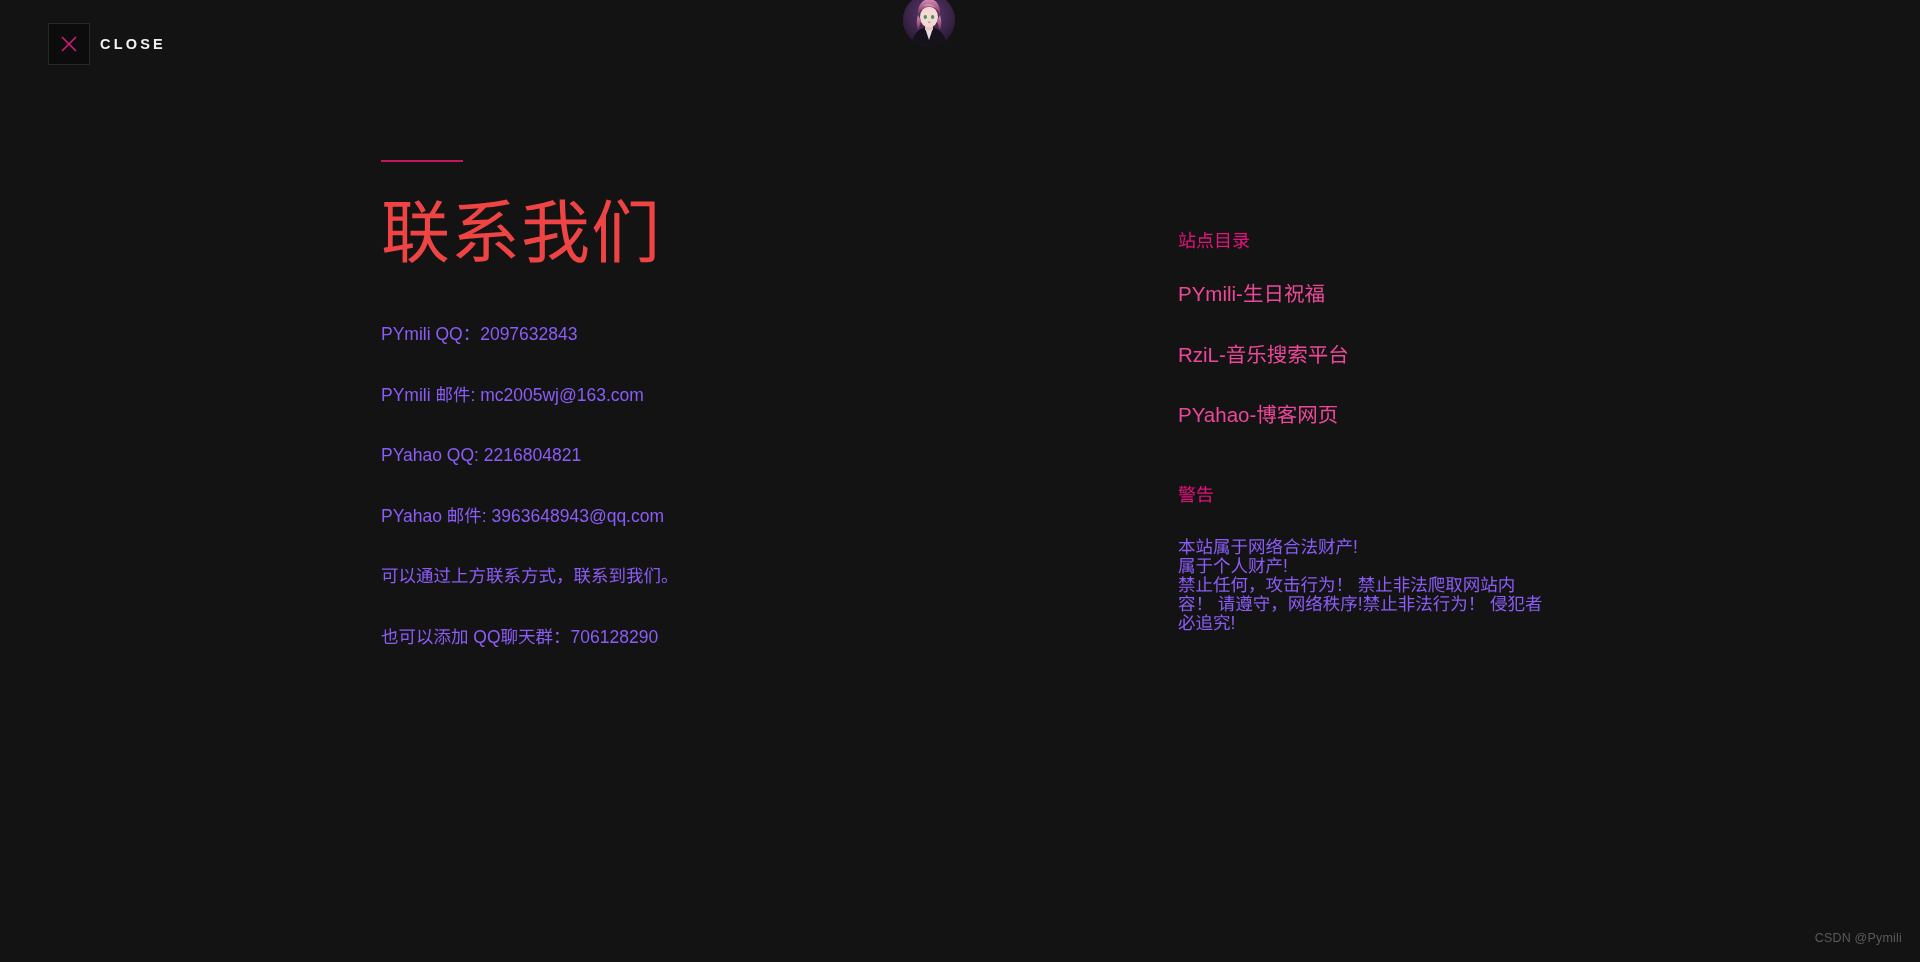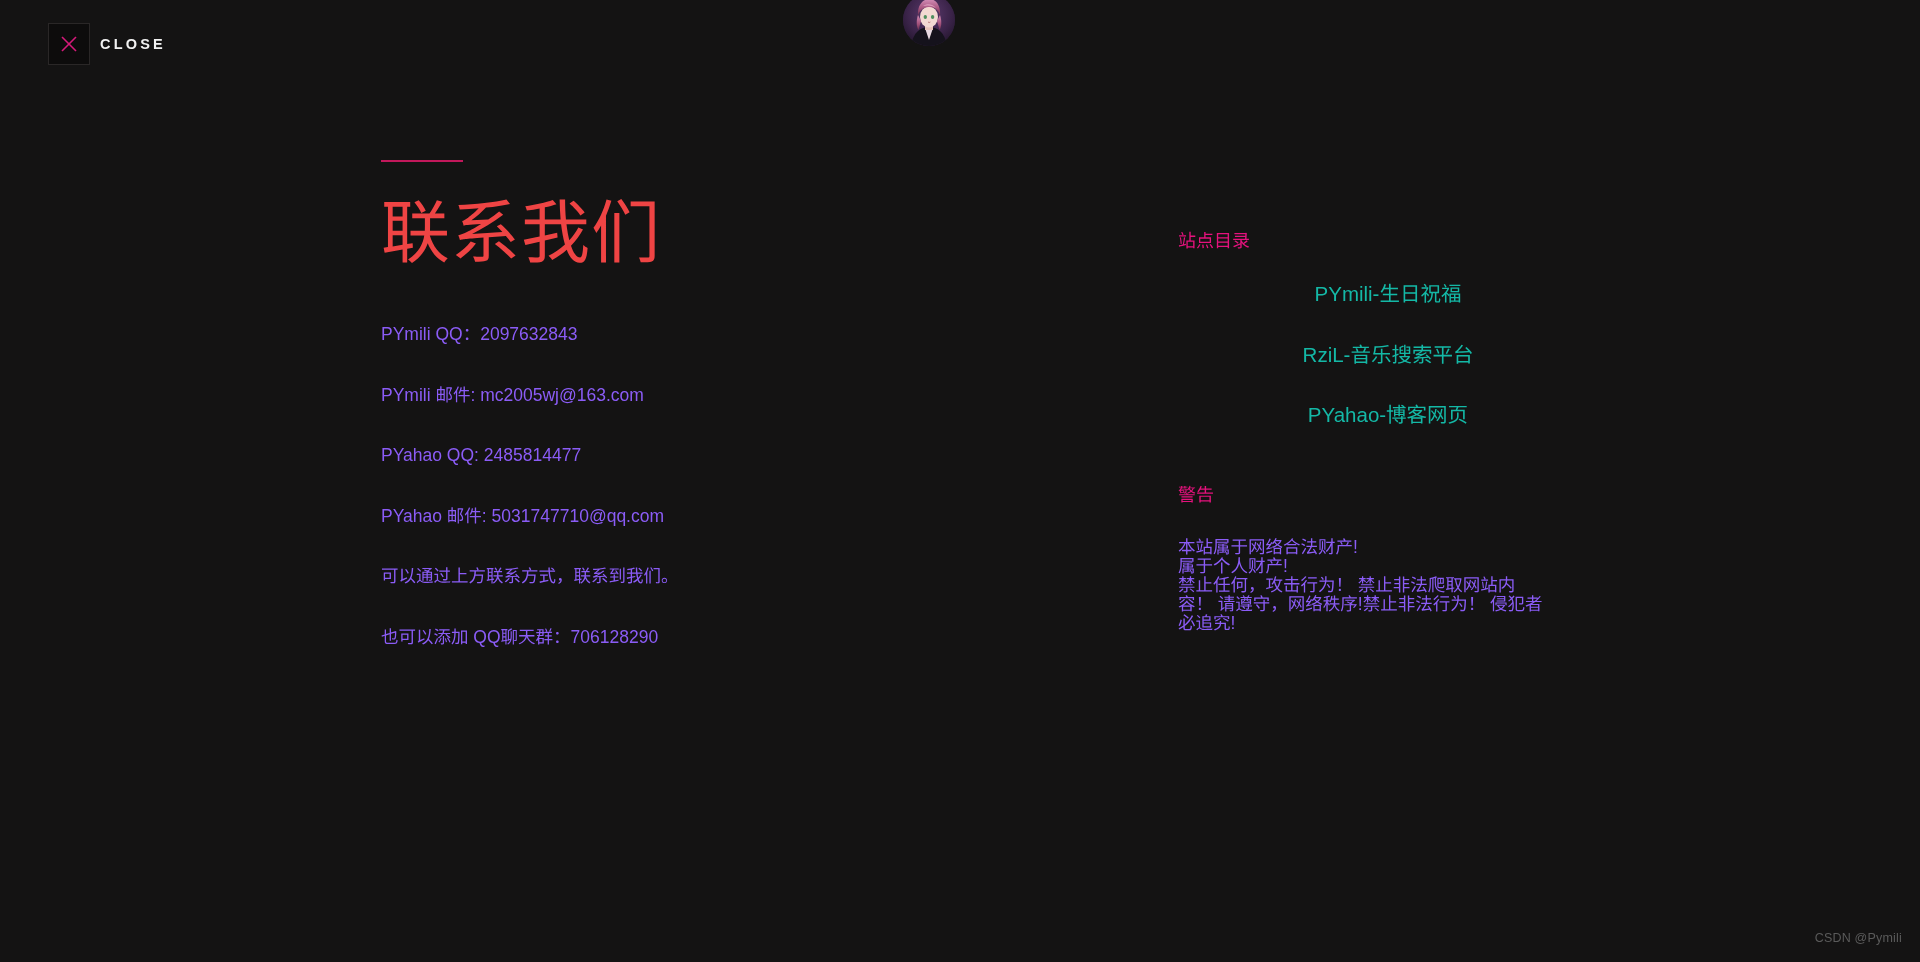--- a/index.html
+++ b/index.html
@@ -110,27 +110,26 @@
     line-height: 1;
     margin: 0 0 34px 0;
     font-weight: normal;
   }
   .link-list {
     list-style: none;
     margin: 0 0 60px 0;
     padding: 0;
   }
   .link-list li {
-    color: #14b8a6;
+    color: #ec4899;
     font-size: 20.5px;
     line-height: 1;
     margin-bottom: 40px;
     cursor: pointer;
     white-space: nowrap;
-    text-align: center;
   }
   .link-list li:last-child { margin-bottom: 0; }
 
   .warn-block {
     color: #8b5cf6;
     font-size: 17.5px;
     line-height: 19px;
     width: 368px;
     white-space: pre-wrap;
     word-break: break-all;
@@ -197,22 +196,22 @@
     <path d="M20 12 C24 9 30 10 33 14 C29 11 24 11 20 12 Z" fill="#e3a9c7" opacity="0.8"></path>
   </svg>
 </div>
 
 <div class="left-col">
   <div class="accent-rule"></div>
   <h1 class="page-title">联系我们</h1>
   <ul class="contact-list">
     <li>PYmili QQ：2097632843</li>
     <li>PYmili 邮件: mc2005wj@163.com</li>
-    <li>PYahao QQ: 2485814477</li>
-    <li>PYahao 邮件: 5031747710@qq.com</li>
+    <li>PYahao QQ: 2216804821</li>
+    <li>PYahao 邮件: 3963648943@qq.com</li>
     <li>可以通过上方联系方式，联系到我们。</li>
     <li>也可以添加 QQ聊天群：706128290</li>
   </ul>
 </div>
 
 <div class="right-col">
   <h2 class="sec-heading">站点目录</h2>
   <ul class="link-list">
     <li>PYmili-生日祝福</li>
     <li>RziL-音乐搜索平台</li>

